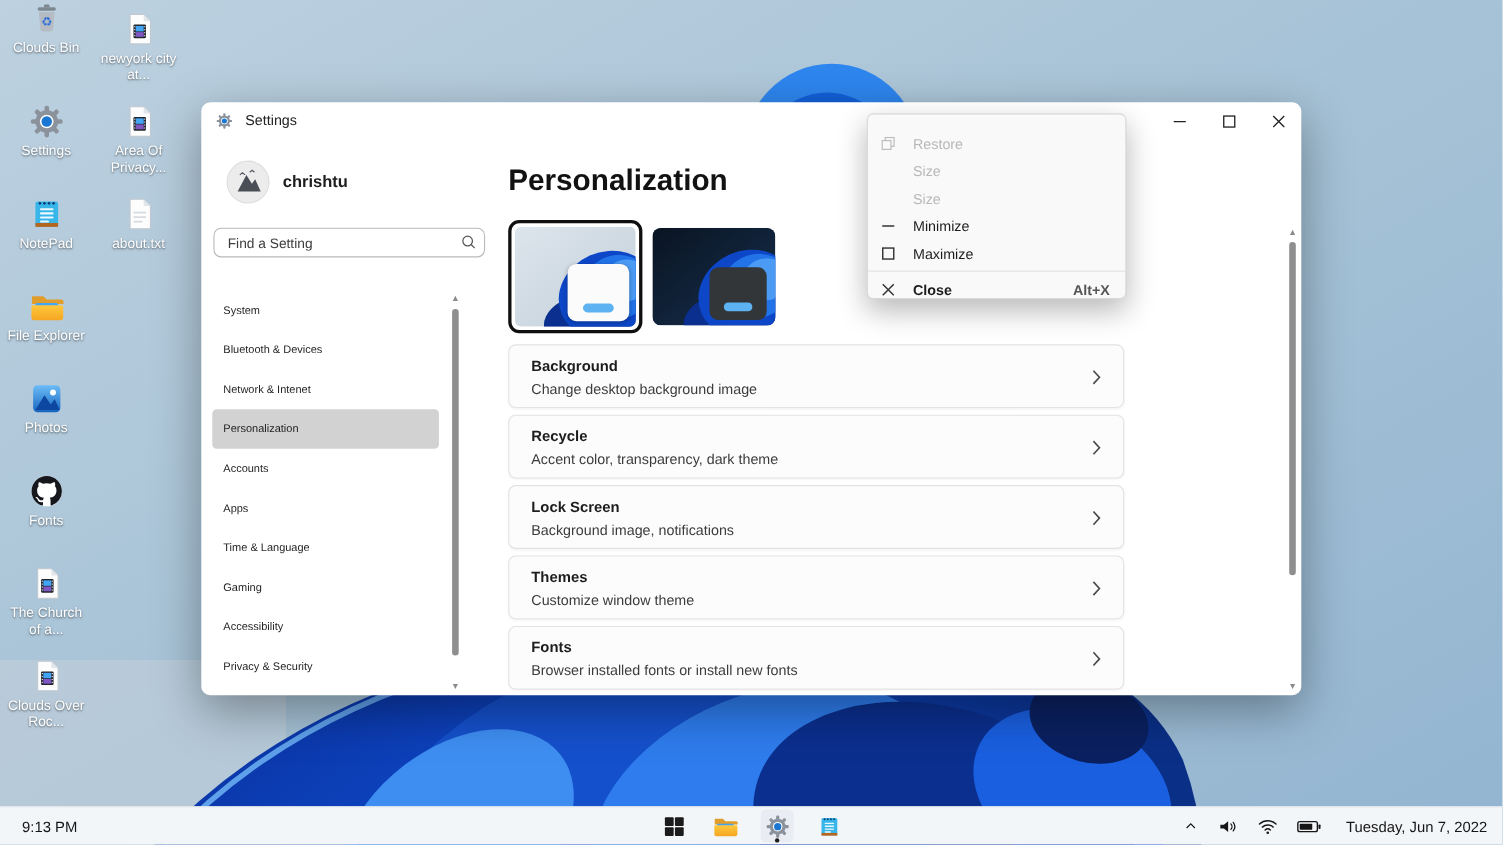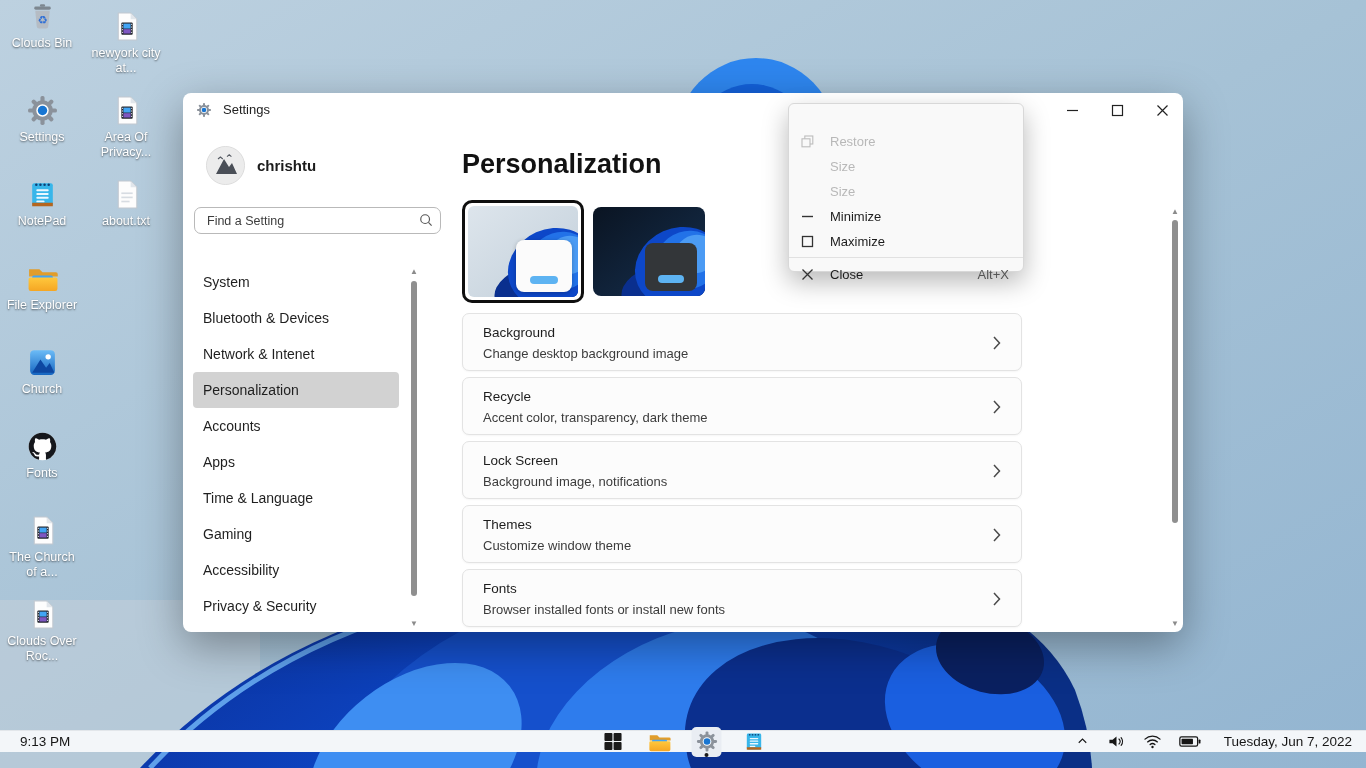--- a/index.html
+++ b/index.html
@@ -32,21 +32,21 @@
 
   .search { position:absolute; left:11px; top:114px; width:247px; height:27px; }
   .search input { width:100%; height:100%; border:1px solid #b9b9b9; border-radius:7px;
     padding:0 28px 0 12px; font-size:12.5px; color:#333; background:#fff; outline:none;
     font-family:"Liberation Sans",sans-serif; }
   .search input::placeholder { color:#3c3c3c; opacity:1; }
   .search .mag { position:absolute; right:8px; top:6px; }
 
   .nav { position:absolute; left:10px; top:171px; width:206px; }
   .navitem { height:36px; display:flex; align-items:center; padding-left:10px;
-    font-size:14px; color:#1f1f1f; border-radius:4px; cursor:pointer; }
+    font-size:10px; color:#1f1f1f; border-radius:4px; cursor:pointer; }
   .navitem.selected { background:#d2d2d2; }
 
   .vscroll { position:absolute; width:8px; }
   .vscroll .arr { position:absolute; left:0; width:8px; height:8px; font-size:8px;
     line-height:8px; color:#8b8b8b; text-align:center; cursor:pointer; }
   .vscroll .thumb { position:absolute; left:1px; width:6px; background:#8f8f8f;
     border-radius:3px; cursor:pointer; }
 
   .ptitle { position:absolute; left:279px; top:56px; font-size:27px; font-weight:700; color:#121212; }
 
@@ -54,38 +54,38 @@
     border:3px solid #0f0f0f; border-radius:10px; background:#fff; padding:3px; cursor:pointer; }
   .thumb-dark  { position:absolute; left:410px; top:114px; width:112px; height:89px;
     border-radius:8px; overflow:hidden; cursor:pointer; }
   .thumb-img { position:relative; width:100%; height:100%; border-radius:6px; overflow:hidden; }
   .mini-card { position:absolute; border-radius:8px; }
   .mini-pill { position:absolute; border-radius:4px; background:#5db3f2; }
 
   .card { position:absolute; left:279px; width:560px; height:58px; background:#fcfcfc;
     border:1px solid #e3e3e3; border-radius:7px; cursor:pointer;
     box-shadow:0 1px 2px rgba(0,0,0,.04); }
-  .card .ctitle { position:absolute; left:20px; top:11px; font-size:13.5px; font-weight:400; color:#1d1d1d; }
+  .card .ctitle { position:absolute; left:20px; top:11px; font-size:13.5px; font-weight:700; color:#1d1d1d; }
   .card .csub   { position:absolute; left:20px; top:32px; font-size:13px; color:#3c3c3c; }
   .card .chev { position:absolute; right:20px; top:22px; }
 
   
   .menu { position:absolute; left:788px; top:103px; width:236px; height:169px;
     background:#f9f9f9; border:1px solid #d8d8d8; border-radius:6px; z-index:3;
-    box-shadow:0 10px 26px rgba(0,0,0,.28); padding-top:25px; }
+    box-shadow:0 10px 26px rgba(0,0,0,.28); padding-top:14px; }
   .mrow { height:25px; display:flex; align-items:center; padding:0 14px 0 12px;
     font-size:13px; color:#1c1c1c; cursor:pointer; }
   .mrow.disabled { color:#b8b8b8; cursor:default; }
   .mrow .mic { width:16px; height:14px; margin-right:13px; display:flex; align-items:center; }
   .mrow .msc { margin-left:auto; color:#555; }
   .msep { height:1px; background:#e1e1e1; margin:3px 0; }
-  .mrow.close-row { height:26px; }
+  .mrow.close-row { height:26px;font-weight:bold; }
 
   
-  .taskbar { position:absolute; left:0; bottom:16px; width:1366px; height:22px;
+  .taskbar { position:absolute; left:0; bottom:0; width:1366px; height:35px;
     background:#f3f6f9; border-top:1px solid #e2e6ea; z-index:4;
     display:flex; align-items:center; }
   .tb-time { position:absolute; left:20px; font-size:13.5px; color:#161616; }
   .tb-center { position:absolute; left:50%; transform:translateX(-50%);
     display:flex; align-items:center; gap:17px; }
   .tb-app { width:30px; height:30px; display:flex; align-items:center; justify-content:center;
     cursor:pointer; position:relative; }
   .tb-app.active { background:#e9edf3; border-radius:5px; }
   .tb-app.active::after { content:""; position:absolute; bottom:0px; left:50%;
     transform:translateX(-50%); width:4px; height:4px; border-radius:50%; background:#1b1b1b; }
@@ -277,21 +277,21 @@
   <div class="dicon" style="left:0;top:262px">
     <svg class="glyph">
         <use href="#sym-folder"></use>
       </svg>
     <div class="dlabel">File Explorer</div>
   </div>
   <div class="dicon" style="left:0;top:346px">
     <svg class="glyph">
         <use href="#sym-photos"></use>
       </svg>
-    <div class="dlabel">Church</div>
+    <div class="dlabel">Photos</div>
   </div>
   <div class="dicon" style="left:0;top:430px">
     <svg class="glyph">
         <use href="#sym-github"></use>
       </svg>
     <div class="dlabel">Fonts</div>
   </div>
   <div class="dicon" style="left:0;top:514px">
     <svg class="glyph">
         <use href="#sym-video"></use>

